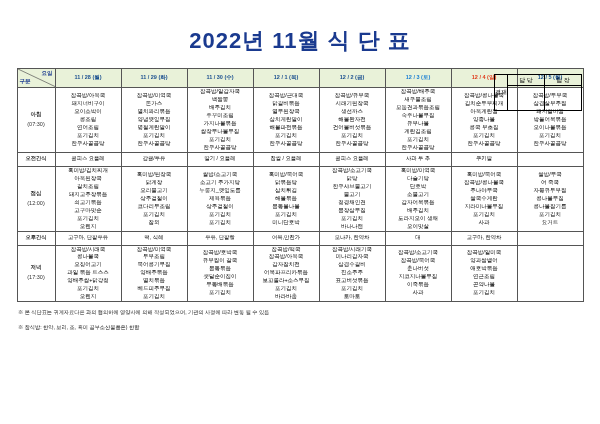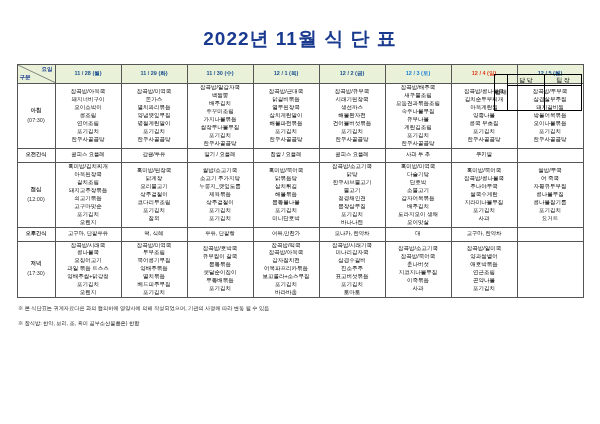--- a/index.html
+++ b/index.html
@@ -16,21 +16,21 @@
   }
   .page {
     position: relative;
     width: 600px;
     height: 424px;
     box-sizing: border-box;
     padding: 0;
   }
   .title {
     text-align: center;
-    font-size: 19px;
+    font-size: 22px;
     font-weight: bold;
     color: #1a3a8f;
     letter-spacing: 1px;
     margin-top: 26px;
     margin-bottom: 0;
   }
   .sign-box {
     position: absolute;
     right: 18px;
     top: 48px;

